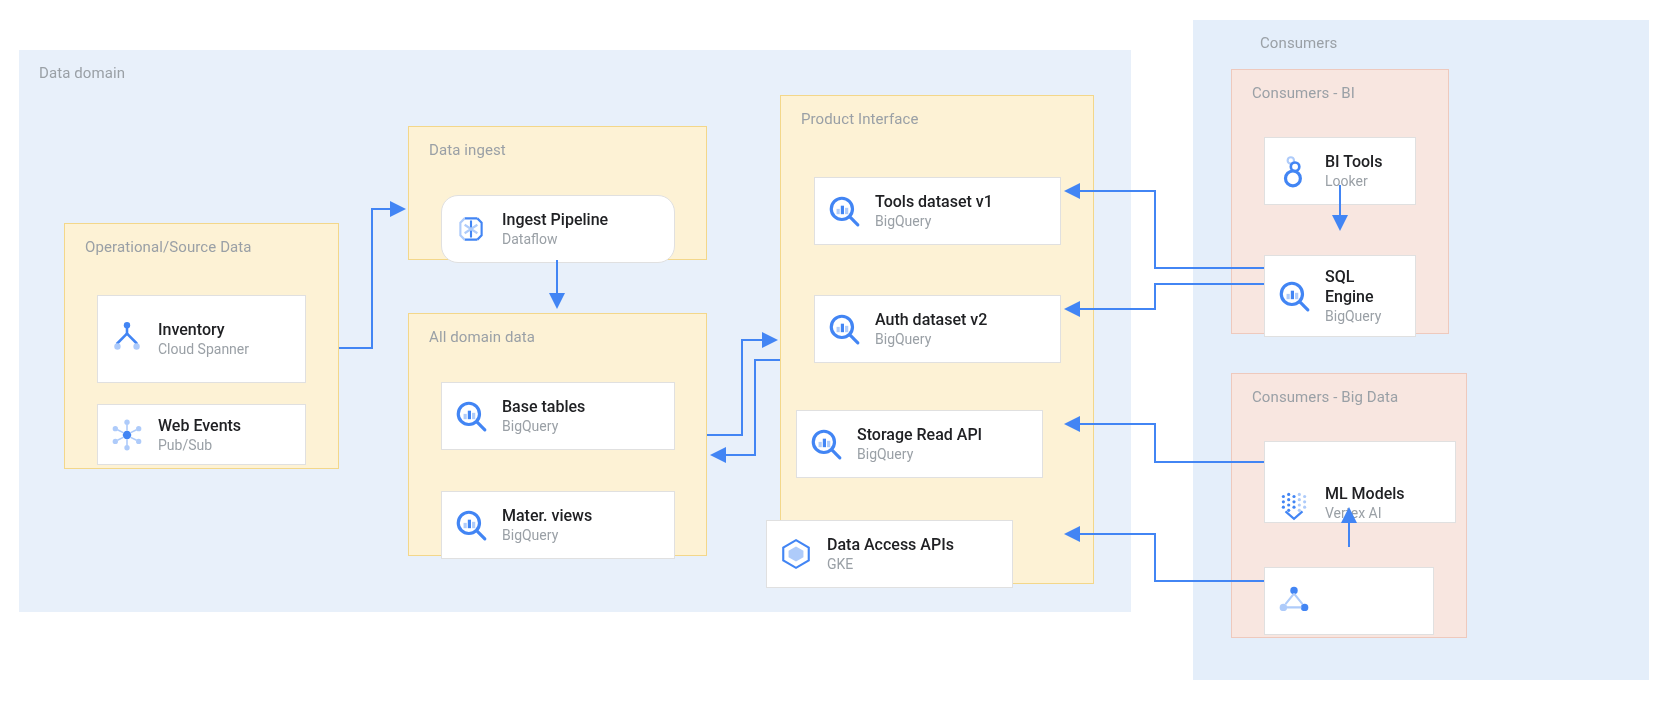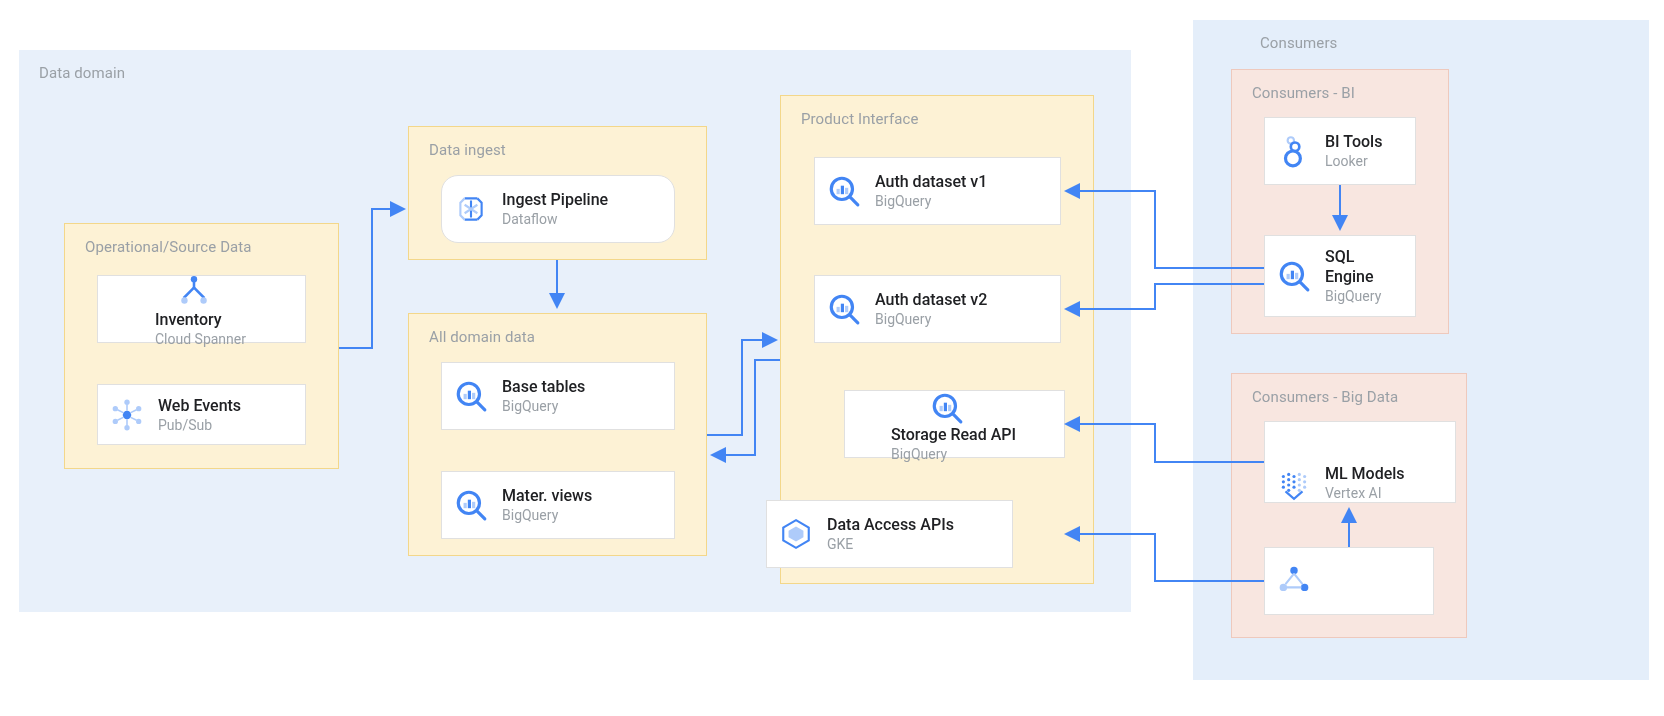--- a/index.html
+++ b/index.html
@@ -38,20 +38,21 @@
   .panel-yellow{background:var(--bg-yellow);border:1px solid var(--border-yellow);}
   .panel-red{background:var(--bg-red);border:1px solid var(--border-red);}
   .card{
     position:absolute;
     background:#fff;
     border:1px solid var(--border-card);
     display:flex;
     align-items:center;
     box-sizing:border-box;
     padding:0 14px 0 12px;
+    margin-top:20px;
   }
   .card .icon{
     width:34px;
     height:34px;
     flex:0 0 34px;
     margin-right:14px;
     display:flex;
     align-items:center;
     justify-content:center;
   }
@@ -80,21 +81,21 @@
 
 <div class="canvas">
 
   <div class="panel panel-blue" style="left:19px;top:50px;width:1112px;height:562px;">
     <div class="panel-label">Data domain</div>
   </div>
 
   <div class="panel panel-yellow" style="left:64px;top:223px;width:275px;height:246px;">
     <div class="panel-label">Operational/Source Data</div>
   </div>
-  <div class="card" style="left:97px;top:275px;width:209px;height:68px;flex-direction:column;">
+  <div class="card" style="left:97px;top:275px;width:209px;height:88px;">
     <span class="icon">
       <svg viewBox="0 0 32 32">
           <g fill="none" stroke="#4285f4" stroke-width="2.4" stroke-linecap="round">
         <path d="M16 3 v8"></path>
             <path d="M16 11 L7 20"></path>
             <path d="M16 11 L25 20"></path>
         <circle cx="7" cy="23" r="3" fill="#aecbfa" stroke="none"></circle>
         <circle cx="25" cy="23" r="3" fill="#aecbfa" stroke="none"></circle>
         <circle cx="16" cy="3" r="3" fill="#4285f4" stroke="none"></circle>
       </g>
@@ -193,40 +194,40 @@
     <span class="icon">
       <svg viewBox="0 0 32 32">
           <circle cx="14" cy="14" r="10" fill="none" stroke="#4285f4" stroke-width="3"></circle>
           <line x1="22" y1="22" x2="29" y2="29" stroke="#4285f4" stroke-width="3" stroke-linecap="round"></line>
           <rect x="9" y="14" width="3" height="5" fill="#aecbfa"></rect>
           <rect x="13" y="11" width="3" height="8" fill="#4285f4"></rect>
           <rect x="17" y="13" width="3" height="6" fill="#aecbfa"></rect>
         </svg>
     </span>
     <span class="txt">
-      <div class="title">Auth dataset v1</div>
+      <div class="title">Tools dataset v1</div>
       <div class="sub">BigQuery</div>
     </span>
   </div>
   <div class="card" style="left:814px;top:275px;width:247px;height:68px;">
     <span class="icon">
       <svg viewBox="0 0 32 32">
           <circle cx="14" cy="14" r="10" fill="none" stroke="#4285f4" stroke-width="3"></circle>
           <line x1="22" y1="22" x2="29" y2="29" stroke="#4285f4" stroke-width="3" stroke-linecap="round"></line>
           <rect x="9" y="14" width="3" height="5" fill="#aecbfa"></rect>
           <rect x="13" y="11" width="3" height="8" fill="#4285f4"></rect>
           <rect x="17" y="13" width="3" height="6" fill="#aecbfa"></rect>
         </svg>
     </span>
     <span class="txt">
       <div class="title">Auth dataset v2</div>
       <div class="sub">BigQuery</div>
     </span>
   </div>
-  <div class="card" style="left:844px;top:390px;width:221px;height:68px;flex-direction:column;">
+  <div class="card" style="left:796px;top:390px;width:247px;height:68px;">
     <span class="icon">
       <svg viewBox="0 0 32 32">
           <circle cx="14" cy="14" r="10" fill="none" stroke="#4285f4" stroke-width="3"></circle>
           <line x1="22" y1="22" x2="29" y2="29" stroke="#4285f4" stroke-width="3" stroke-linecap="round"></line>
           <rect x="9" y="14" width="3" height="5" fill="#aecbfa"></rect>
           <rect x="13" y="11" width="3" height="8" fill="#4285f4"></rect>
           <rect x="17" y="13" width="3" height="6" fill="#aecbfa"></rect>
         </svg>
     </span>
     <span class="txt">

